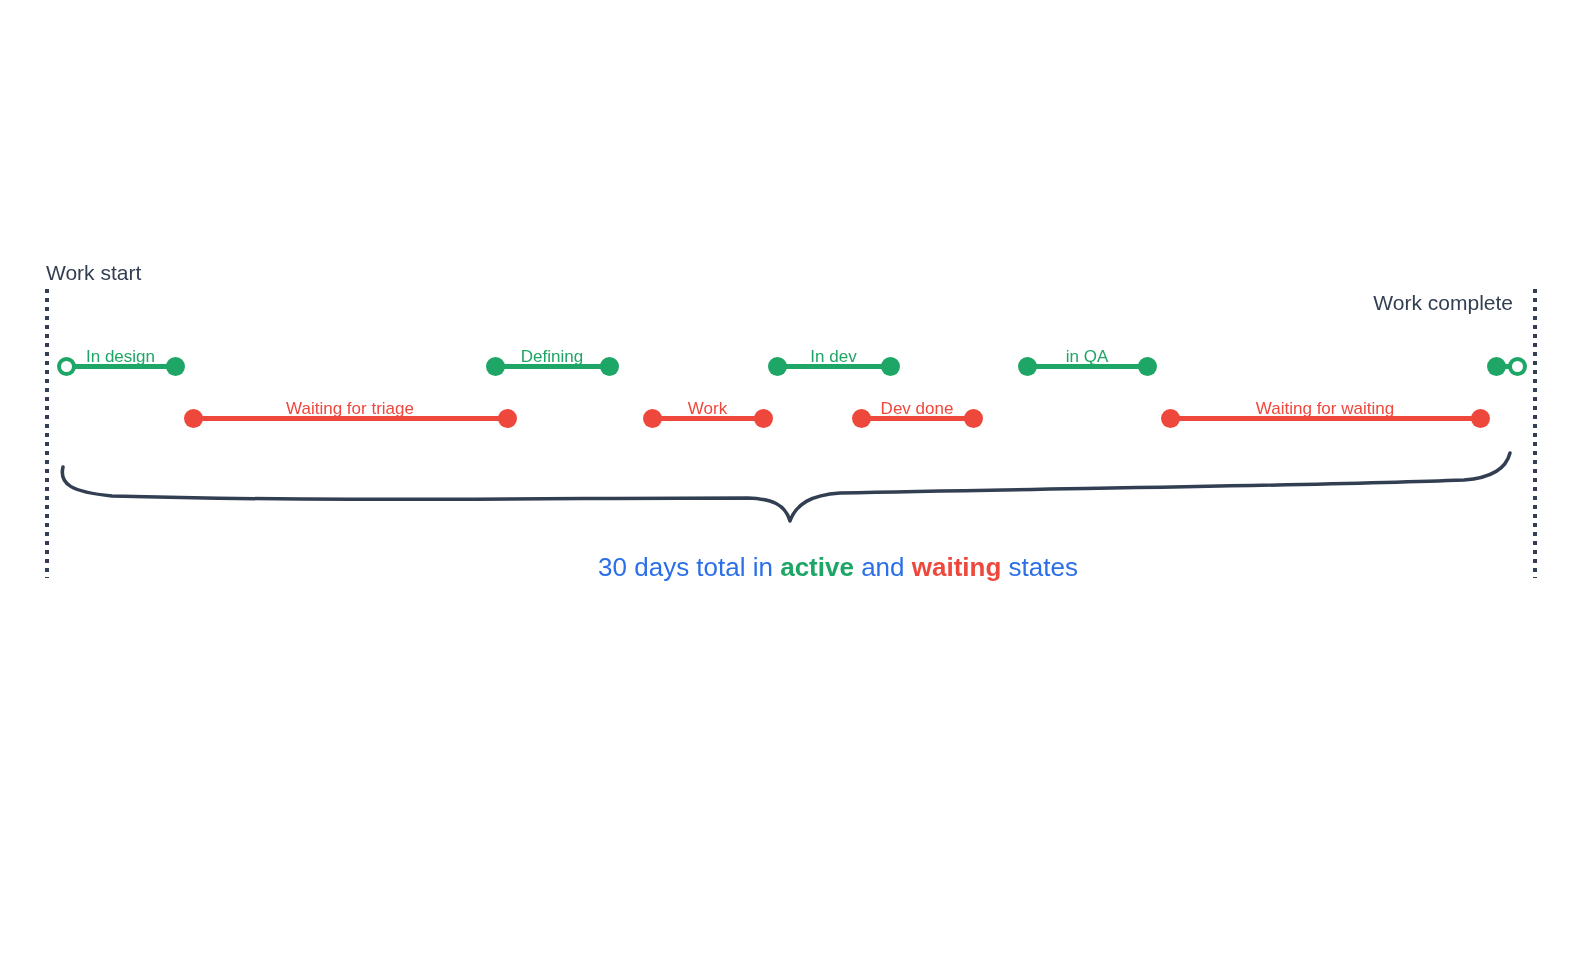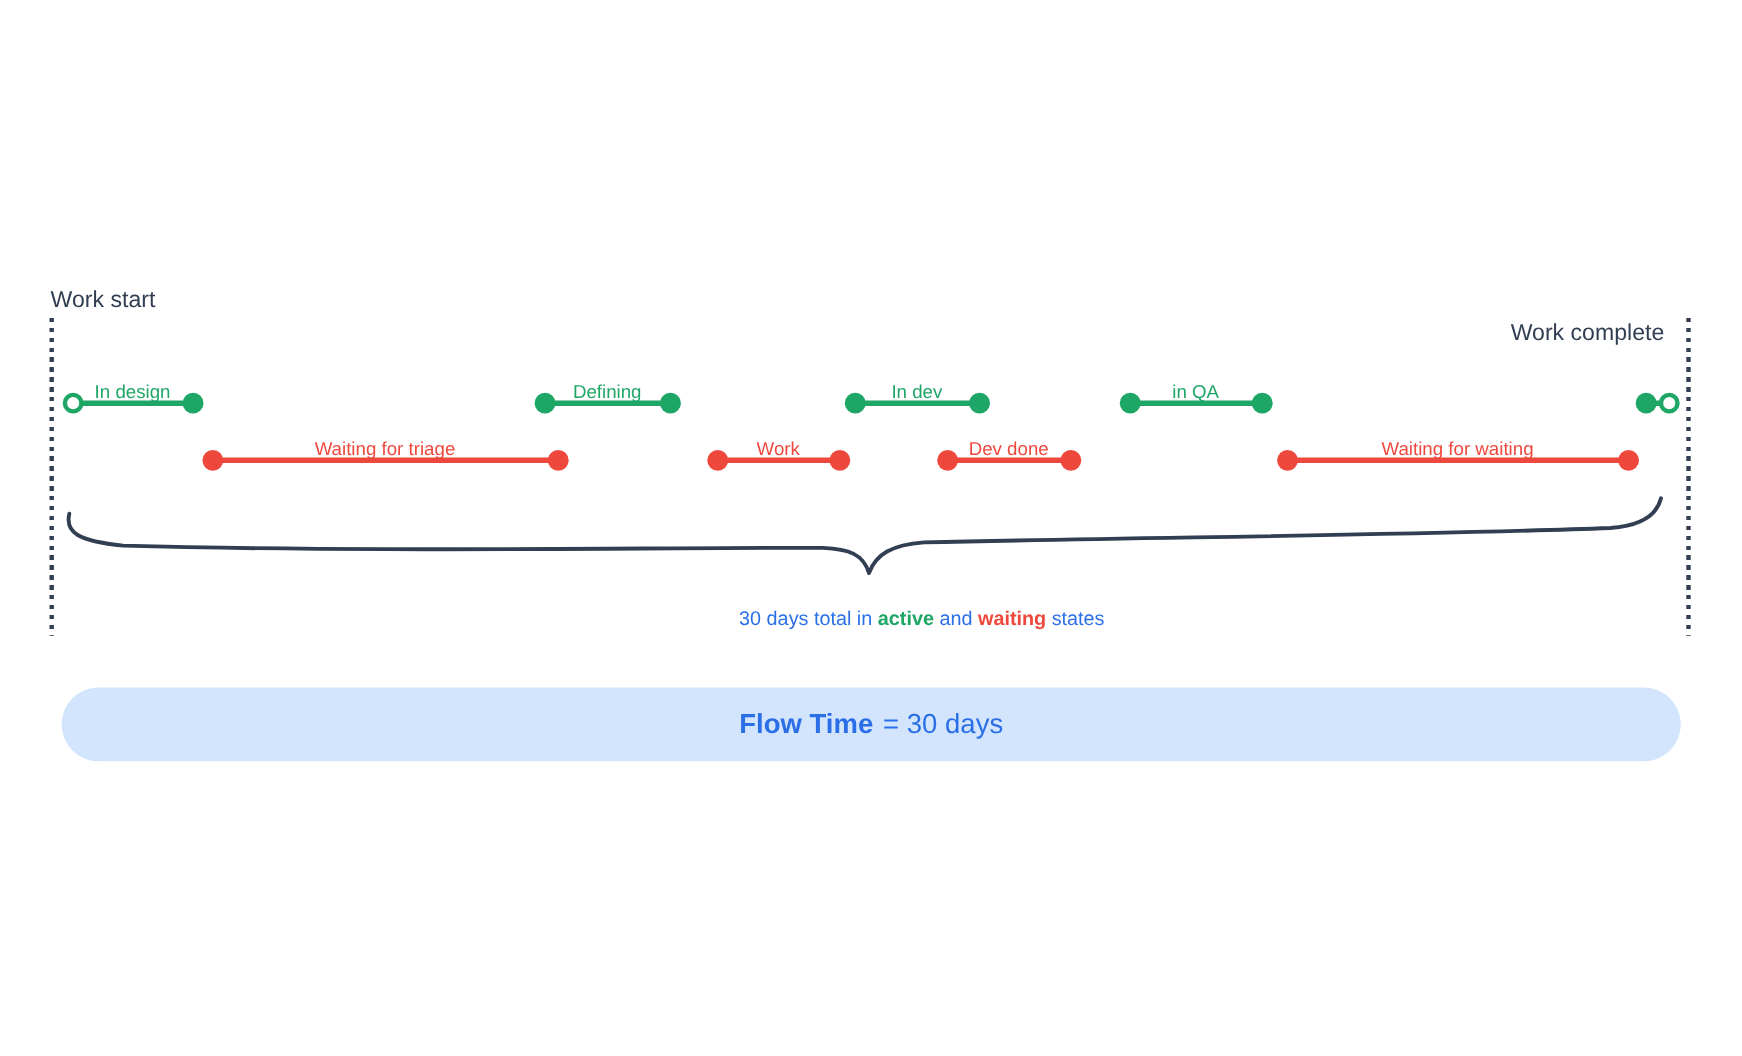--- a/index.html
+++ b/index.html
@@ -76,21 +76,21 @@
     stroke-linejoin: round;
   }
 
   
   .annotation {
     position: absolute;
     left: 558px;
     top: 552px;
     width: 560px;
     text-align: center;
-    font-size: 18px;
+    font-size: 26px;
     white-space: nowrap;
   }
   .ann-blue { color: var(--blue); }
   .ann-active-bold  { color: var(--active);  font-weight: 700; }
   .ann-waiting-bold { color: var(--waiting); font-weight: 700; }
 
   
   .pill {
     position: absolute;
     left: 56px;
@@ -173,18 +173,14 @@
              C 59 484, 71 492, 112 496
              C 330 502, 560 498, 748 498
              C 772 499, 785 504, 790 521
              C 796 504, 811 495, 840 493
              C 1080 488, 1310 486, 1464 480
              C 1492 478, 1506 469, 1510 453"></path>
   </svg>
 
   <div class="annotation"><span class="ann-blue">30 days total in </span><span class="ann-active-bold">active</span><span class="ann-blue"> and </span><span class="ann-waiting-bold">waiting</span><span class="ann-blue"> states</span></div>
 
-  <div class="pill">
-    <span class="pill-title">Flow Time</span>
-    <span class="pill-value">= 30 days</span>
-  </div>
 
 </div>
 
 </body></html>

